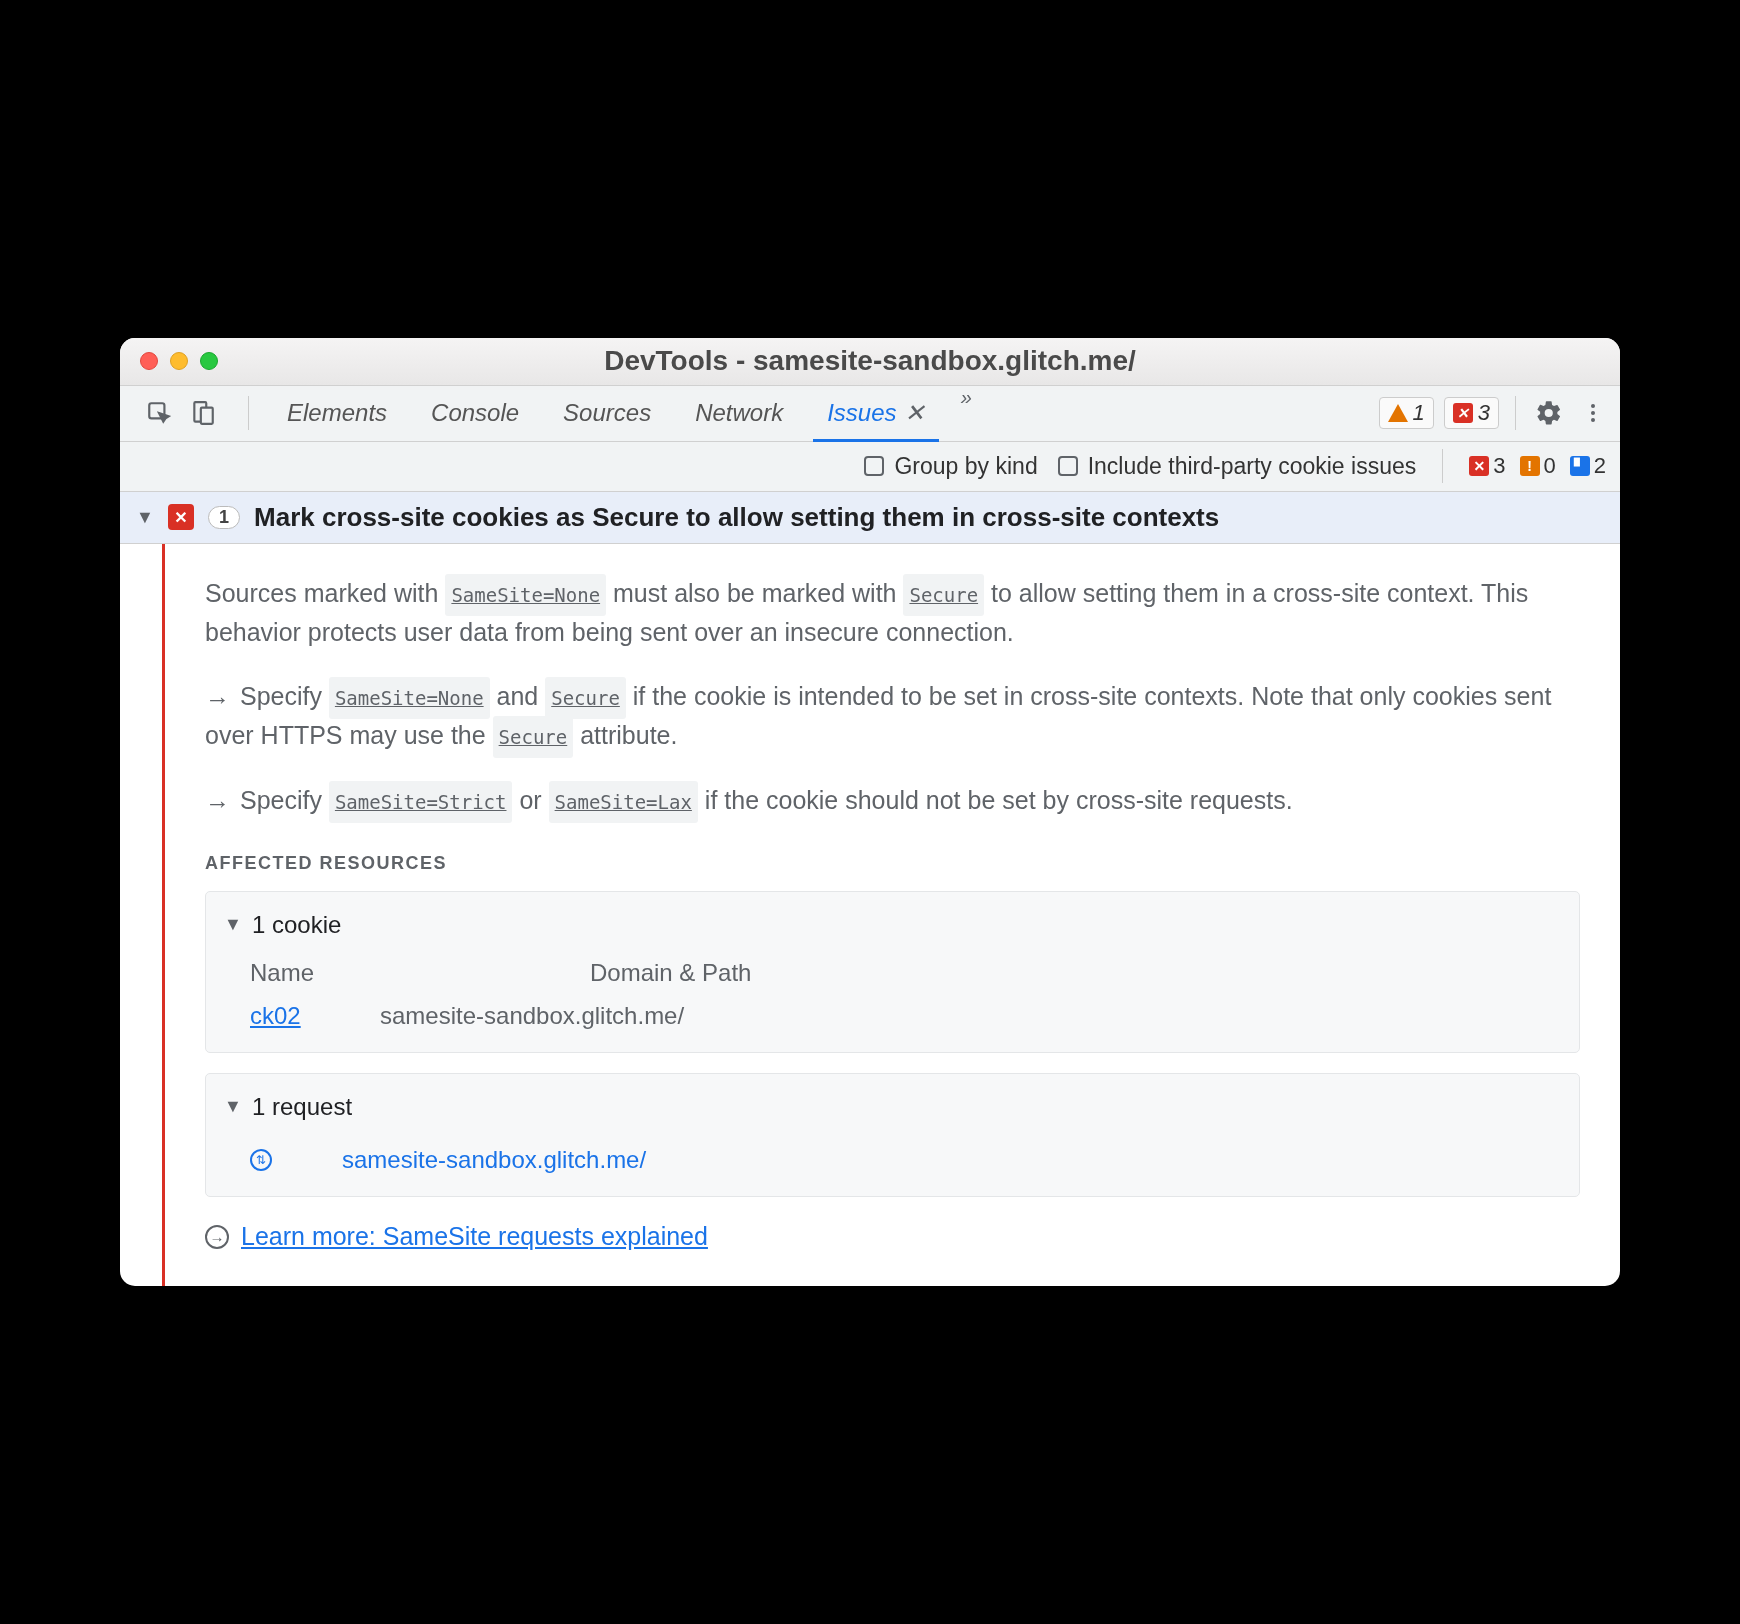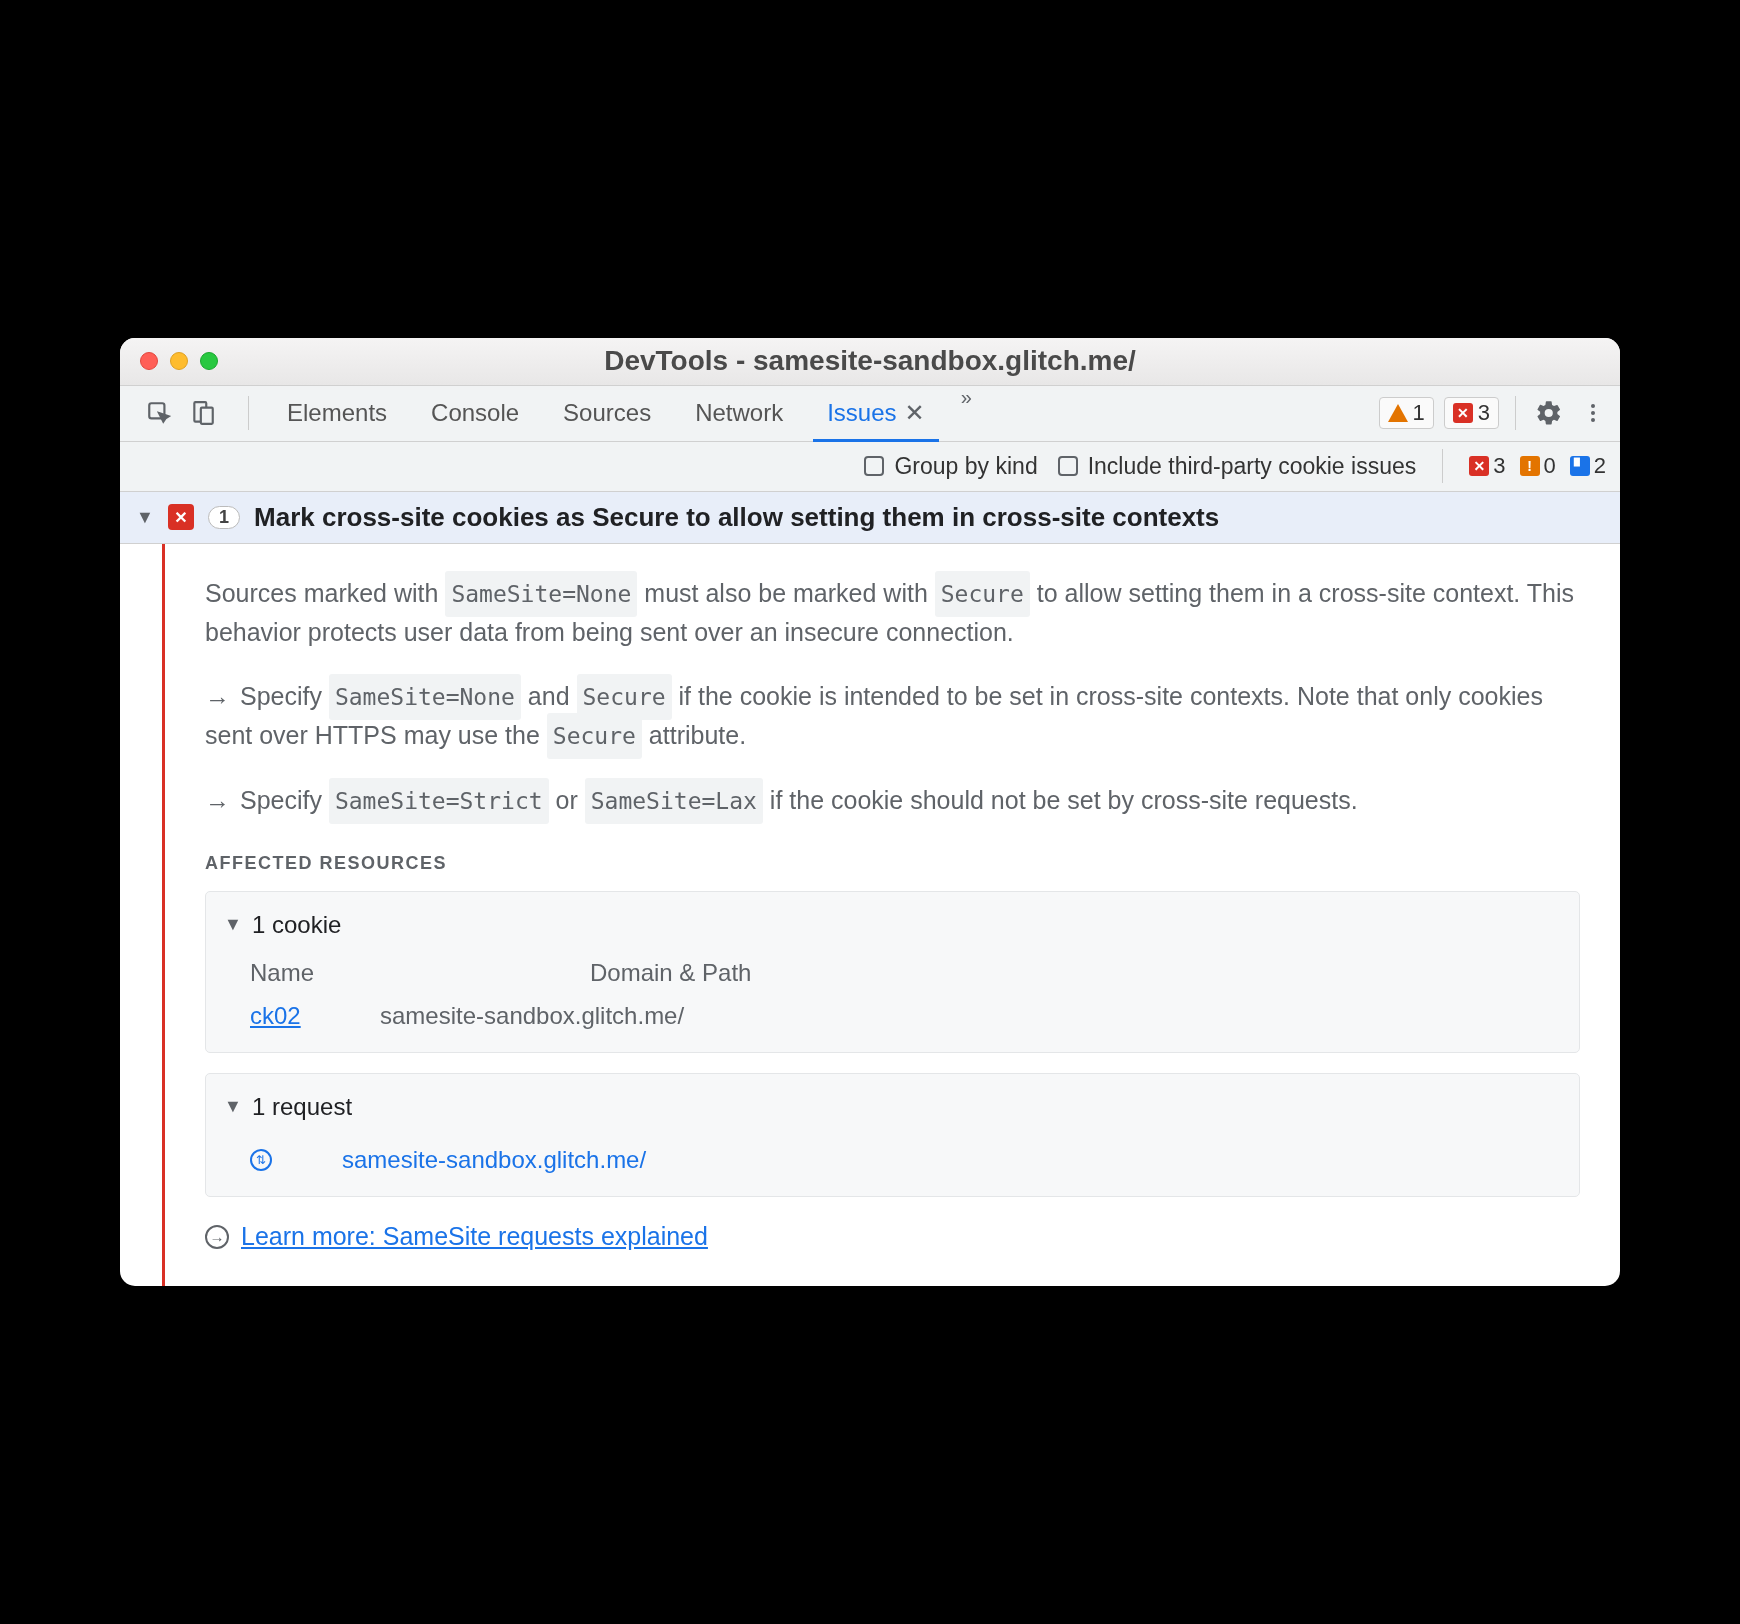--- a/index.html
+++ b/index.html
@@ -39,20 +39,21 @@
   
   .tabbar {
     height:56px;
     background:#f1f3f4;
     border-bottom:1px solid #d0d0d0;
     display:flex; align-items:center;
     padding:0 10px;
     gap:10px;
     font-size:24px;
     color:#555;
+    font-style:italic;
   }
   .tabbar .left-icons { display:flex; gap:14px; padding:0 14px; align-items:center;}
   .icon-btn {
     display:inline-flex; align-items:center; justify-content:center;
     width:30px; height:30px; color:#5f6368;
   }
   .divider {
     width:1px; height:34px; background:#ccc; margin:0 6px;
   }
   .tabs { display:flex; align-items:stretch; height:100%; }
@@ -113,21 +114,21 @@
   .countcap { background:#fff;border:1px solid #bbb;border-radius:12px;padding:0 10px;font-size:18px;font-weight:600;color:#444;}
   
   .issue-body {
     display:flex; padding:0; position:relative;
   }
   .redbar { width:3px; background:#d93025; margin-left:42px;}
   .content {
     padding:30px 40px 30px 40px; font-size:25px; color:#5f6368; line-height:1.55; flex:1;
   }
   .content p { margin-bottom:26px;}
-  code { font-family:ui-monospace,Menlo,Consolas,monospace; background:#f1f3f4; padding:10px 6px; border-radius:3px; font-size:23px; color:#5f6368;}
+  code { font-family:ui-monospace,Menlo,Consolas,monospace; background:#f1f3f4; padding:10px 6px; border-radius:3px; font-size:19px; color:#5f6368;text-decoration:underline;}
   .arrow { display:inline-block; width:28px;}
   .sect-title {
     font-size:18px; letter-spacing:1.5px; font-weight:700; color:#5f6368;
     margin:30px 0 14px 0;
   }
   .resbox {
     background:#f7f8f9; border:1px solid #e4e6e8; border-radius:5px;
     padding:14px 18px 18px 18px; margin-bottom:20px;
     font-size:24px;
   }

